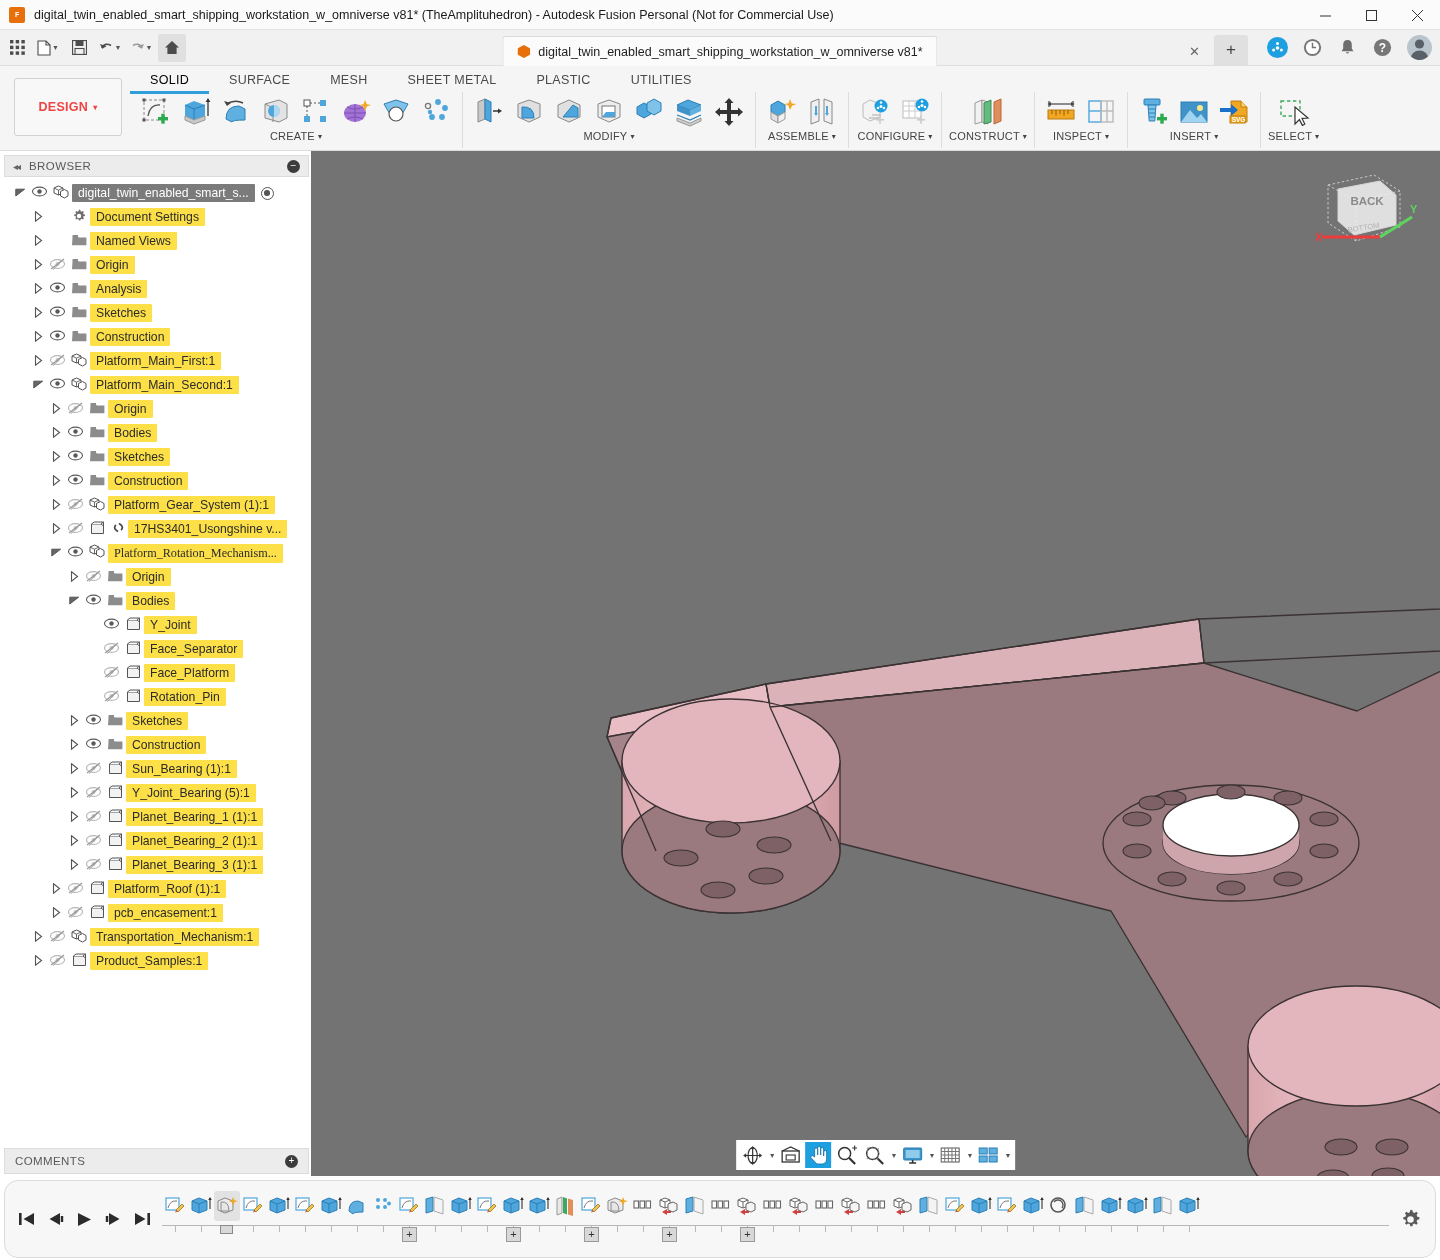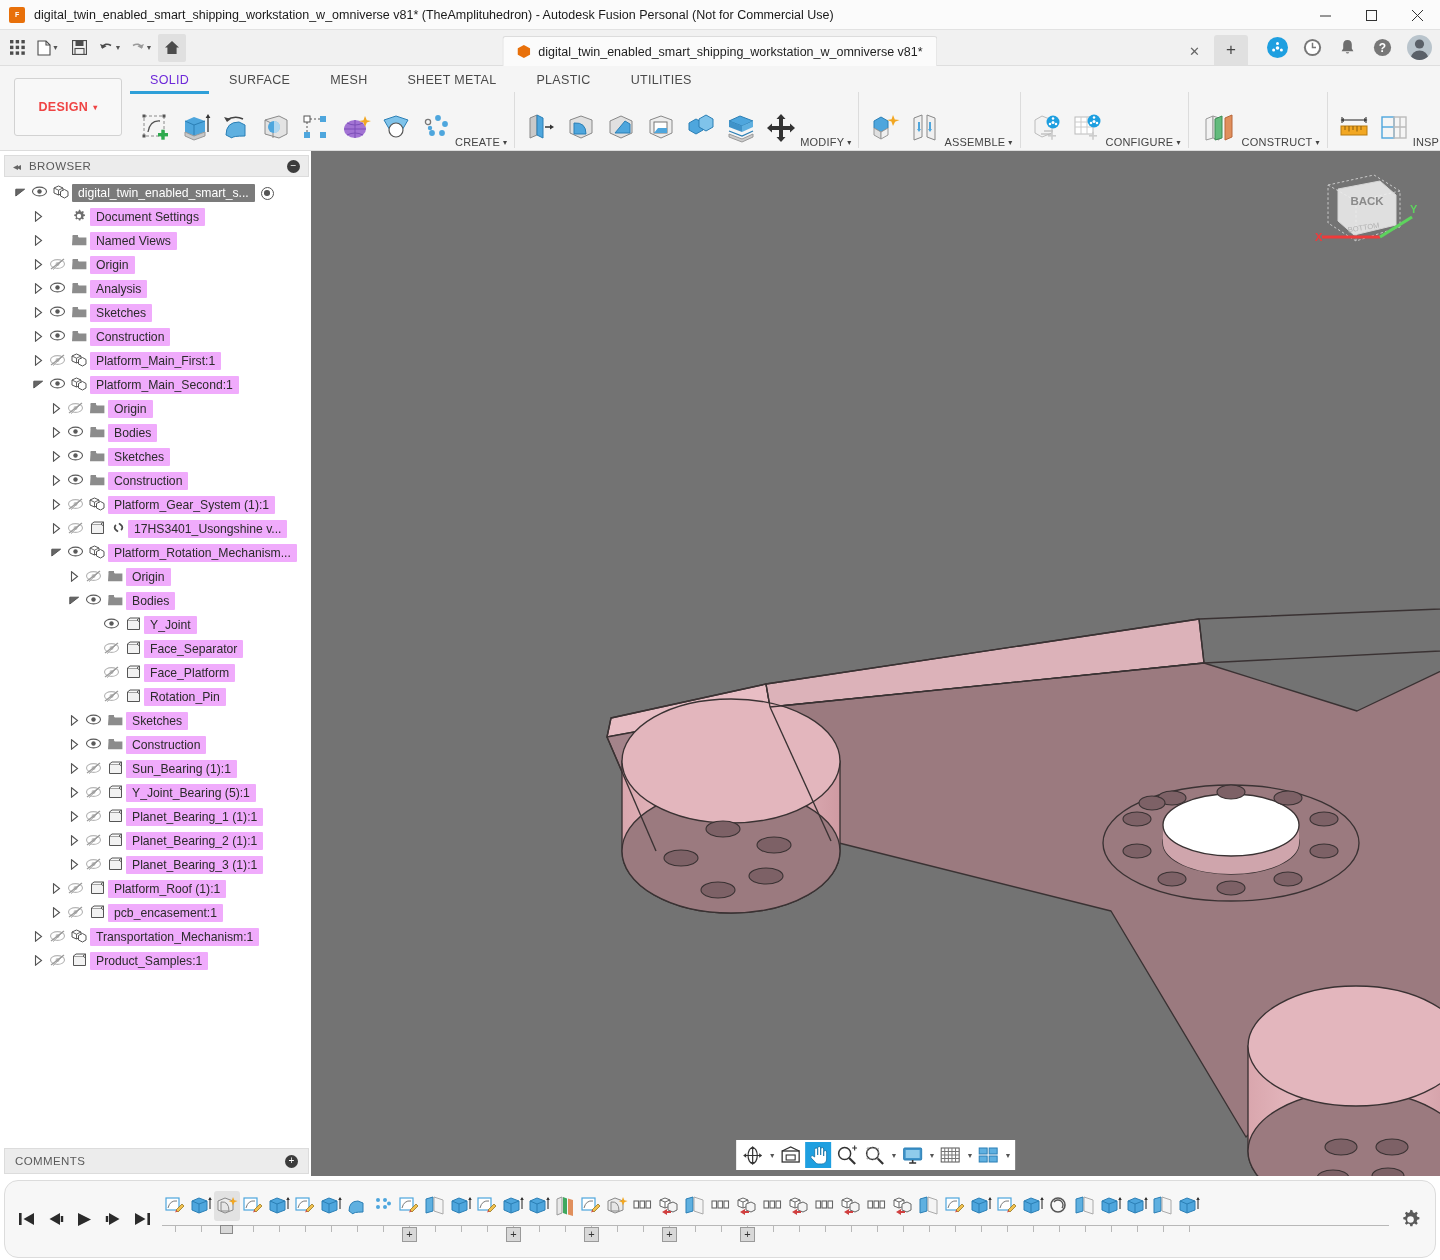--- a/index.html
+++ b/index.html
@@ -43,24 +43,24 @@
   
   .ribbon { height:85px; background:#f5f5f5; border-bottom:1px solid #dcdcdc;
     display:flex; align-items:flex-start; position:relative; }
   .design-box { width:108px; height:58px; margin:12px 10px 0 14px;
     border:1px solid #d2d2d2; background:#f8f8f8; border-radius:3px;
     display:flex; align-items:center; justify-content:center; gap:5px;
     font-size:12.5px; color:#ef4444; font-weight:bold; letter-spacing:.3px; }
   .tabs-row { position:absolute; left:130px; top:5px; display:flex; gap:0; }
   .rtab { font-size:12.5px; color:#4a4a4a; padding:2px 20px 4px; cursor:pointer;
     letter-spacing:.3px; }
-  .rtab.active { color:#6d28d9; border-bottom:3px solid #2e9fd8; font-weight:normal; }
+  .rtab.active { color:#000000; border-bottom:3px solid #2e9fd8; font-weight:normal; }
   .panels { position:absolute; left:130px; top:26px; right:4px; display:flex;
     align-items:flex-start; height:58px; }
-  .panel { display:flex; flex-direction:row; align-items:flex-end;
+  .panel { display:flex; flex-direction:column; align-items:center;
     padding:0 7px; border-right:1px solid #dcdcdc; height:56px; }
   .panel:last-child { border-right:none; }
   .panel-icons { display:flex; align-items:center; gap:2px; height:40px; }
   .panel-label { font-size:11px; color:#444; display:flex; align-items:center; gap:3px;
     margin-top:-2px; letter-spacing:.2px;}
   .ic { width:38px;height:38px; display:flex;align-items:center;justify-content:center; }
   .ic svg { display:block; }
 
   
   .body { position:absolute; top:151px; left:0; right:0; bottom:84px; }
@@ -70,21 +70,21 @@
   .br-head { height:22px; background:#ececec; border:1px solid #dcdcdc;
     display:flex; align-items:center; padding:0 8px; }
   .br-head .collapse { font-size:10px; color:#666; letter-spacing:-2px; }
   .br-head .ttl { font-size:11.5px; color:#5a5a5a; margin-left:10px; letter-spacing:.4px; }
   .br-head .minus { margin-left:auto; width:13px;height:13px;border-radius:50%;
     background:#3c3c3c; color:#fff; font-size:10px; display:flex;
     align-items:center;justify-content:center; line-height:1;}
   .tree { background:#fff; padding-top:4px; }
   .row { height:24px; display:flex; align-items:center; font-size:12.2px;
     color:#2b2b2b; white-space:nowrap; }
-  .row .lbl { background:#f0abfc; padding:2px 6px; border-radius:1px; }
+  .row .lbl { background:#fde047; padding:2px 6px; border-radius:1px; }
   .row.sel .lbl { background:#7b7b7b; color:#fff; }
   .arrow { width:16px; text-align:center; font-size:9px; color:#555; flex:none; }
   .eye { width:22px; text-align:center; flex:none; }
   .tico { width:22px; text-align:center; flex:none; }
   .radio-dot { margin-left:6px; width:13px;height:13px;border:1.6px solid #555;
     border-radius:50%; position:relative; flex:none;}
   .radio-dot:after{content:"";position:absolute;left:2.6px;top:2.6px;width:5.5px;
     height:5.5px;border-radius:50%;background:#555;}
 
   
@@ -819,21 +819,21 @@
               <path d="M1.5 3 L11 3 L13.5 5 L13.5 12.5 L1.5 12.5 Z" fill="#f2f2f2" stroke="#555" stroke-width="1"></path>
               <path d="M1.5 3 L4 1 L13.5 1 L11 3" fill="#f9f9f9" stroke="#555" stroke-width="1"></path>
               <path d="M13.5 5 L13.5 1" stroke="#555" stroke-width="1"></path>
             </svg></span>
           <span class="tico" style="width: 20px;"><svg width="15" height="13" viewBox="0 0 15 13">
               <path d="M5 4 a3 3 0 0 0 0 5 l2 1.6" fill="none" stroke="#4a4a4a" stroke-width="1.8"></path>
               <path d="M10 9 a3 3 0 0 0 0 -5 l-2 -1.6" fill="none" stroke="#4a4a4a" stroke-width="1.8"></path>
             </svg></span>
           <span class="lbl">17HS3401_Usongshine v...</span>
         </div>
-        <div class="row" style="padding-left: 44px;">
+        <div class="row" style="padding-left: 44px; font-family: Liberation Serif, serif;">
           <span class="arrow"><svg width="11" height="9" viewBox="0 0 11 9">
               <path d="M0.8 1.2 L9.6 1.2 L0.8 8 Z" fill="#666" stroke="#555" stroke-width="1"></path>
             </svg></span>
           <span class="eye"><svg width="15" height="11" viewBox="0 0 15 11">
               <ellipse cx="7.5" cy="5.5" rx="7" ry="4.4" fill="none" stroke="#5a5a5a" stroke-width="1.1"></ellipse>
               <circle cx="7.5" cy="5.5" r="2.2" fill="#5a5a5a"></circle>
             </svg></span>
           <span class="tico"><svg width="16" height="14" viewBox="0 0 16 14">
               <path d="M1 3 L5.5 1 L10 3 L10 8 L5.5 10 L1 8 Z" fill="#fff" stroke="#555" stroke-width="1"></path>
               <path d="M5.5 5.2 L10 3 M5.5 5.2 L5.5 10 M5.5 5.2 L1 3" stroke="#555" stroke-width=".9" fill="none"></path>

